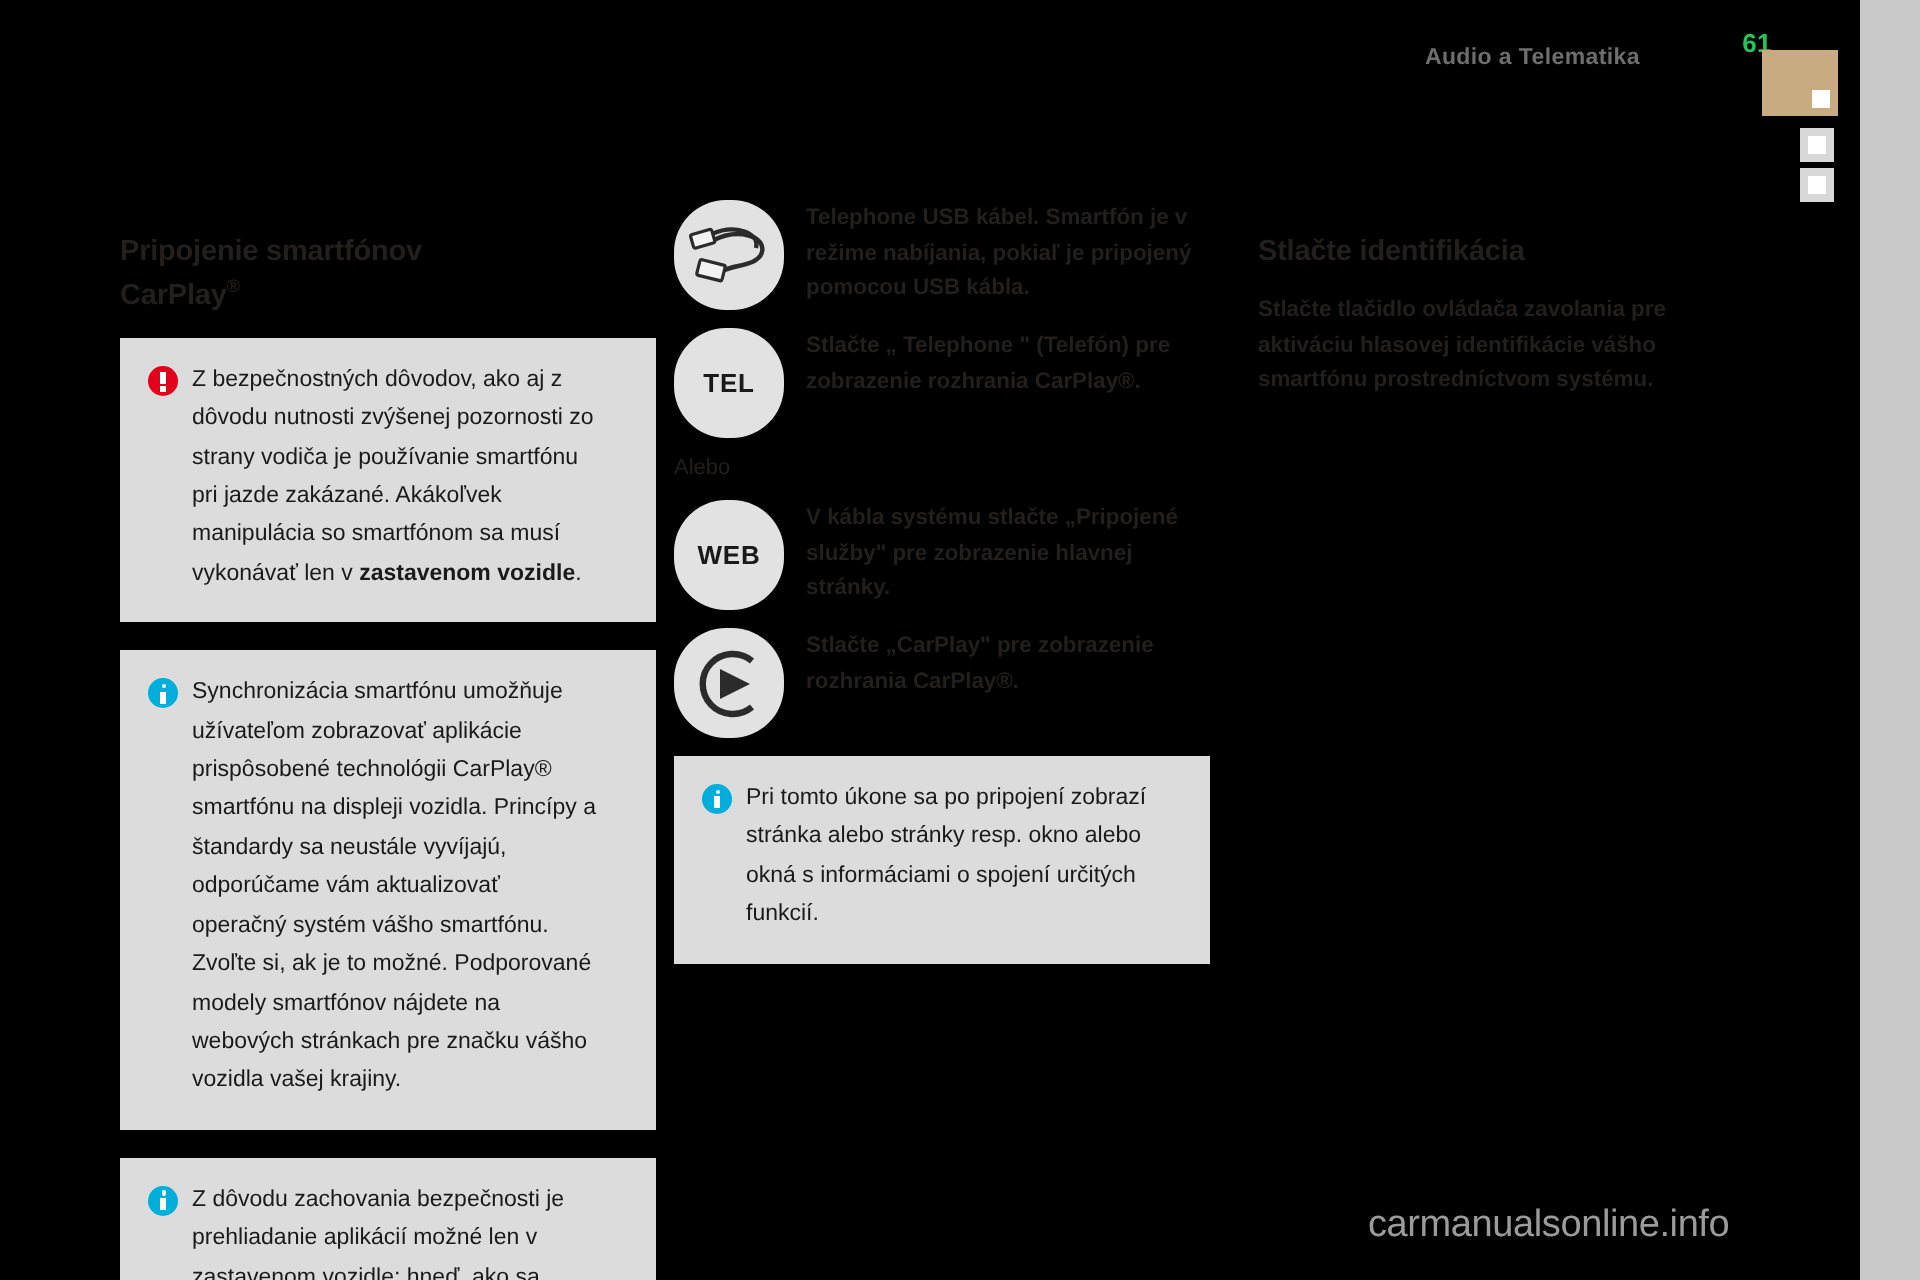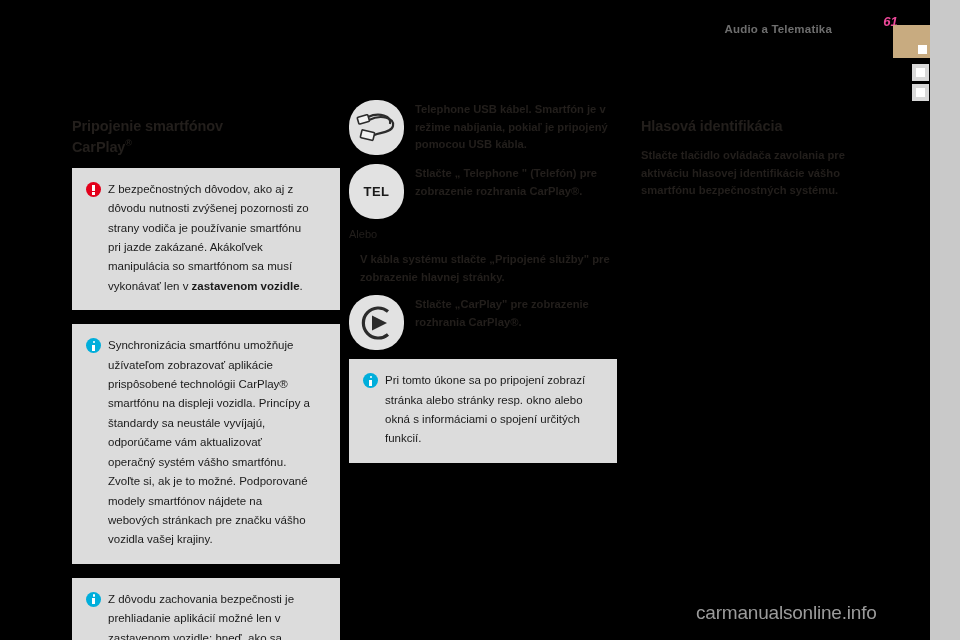--- a/index.html
+++ b/index.html
@@ -9,21 +9,21 @@
   }
   body {
     width: 960px;
     height: 640px;
     overflow: hidden;
     font-family: "Liberation Sans", sans-serif;
     position: relative;
   }
   .page {
     position: absolute;
-    left: 16px; top: 0;
+    left: 4px; top: 0;
     width: 930px;
     height: 528px;
     background: #000000;
   }
   
   .edge-strip {
     position: absolute;
     right: 0; top: 0;
     width: 30px;
     height: 640px;
@@ -45,23 +45,22 @@
     color: #6e6e6e;
     letter-spacing: .2px;
     white-space: nowrap;
   }
   .header-pagenum {
     position: absolute;
     right: 48px;
     top: 14px;
     font-size: 13px;
     font-weight: bold;
-    color: #ec4899;
+    color: #22c55e;
     letter-spacing: .2px;
-    font-style: italic;
   }
   .tab-main {
     position: absolute;
     right: 15px;
     top: 25px;
     width: 38px;
     height: 33px;
     background: #c8ab80;
   }
   .tab-main .nub {
@@ -307,20 +306,21 @@
 
     <div class="step-row">
       <div class="step-icon tel-box">TEL</div>
       <div class="step-text">Stlačte „ Telephone " (Telefón) pre zobrazenie rozhrania CarPlay®.</div>
     </div>
 
     <div class="alebo">Alebo</div>
 
 
     <div class="step-row">
+      <div class="step-icon web-box">WEB</div>
       <div class="step-text">V kábla systému stlačte „Pripojené služby" pre zobrazenie hlavnej stránky.</div>
     </div>
 
     <div class="step-row">
       <div class="step-icon">
         <svg width="38" height="38" viewBox="0 0 38 38" aria-hidden="true">
           <path d="M30 7.5 A15 15 0 1 0 30 30.5" fill="none" stroke="#2b2b2b" stroke-width="3.2" stroke-linecap="butt"></path>
           <polygon points="14,11.5 29,19 14,26.5" fill="#2b2b2b"></polygon>
         </svg>
       </div>
@@ -333,20 +333,20 @@
           <div class="circle"></div>
           <div class="dot"></div>
           <div class="bar"></div>
         </div>
       </div>
       <div class="bodytxt">Pri tomto úkone sa po pripojení zobrazí stránka alebo stránky resp. okno alebo okná s informáciami o spojení určitých funkcií.</div>
     </div>
   </div>
 
   <div class="col col-right">
-    <h2 class="section-title">Hlasová identifikácia</h2>
-    <div class="body-para">Stlačte tlačidlo ovládača zavolania pre aktiváciu hlasovej identifikácie vášho smartfónu bezpečnostných systému.</div>
+    <h2 class="section-title">Stlačte identifikácia</h2>
+    <div class="body-para">Stlačte tlačidlo ovládača zavolania pre aktiváciu hlasovej identifikácie vášho smartfónu prostredníctvom systému.</div>
   </div>
 
   <div class="watermark">carmanualsonline.info</div>
 </div>
 
 <div class="edge-strip"></div>
 
 </body></html>

